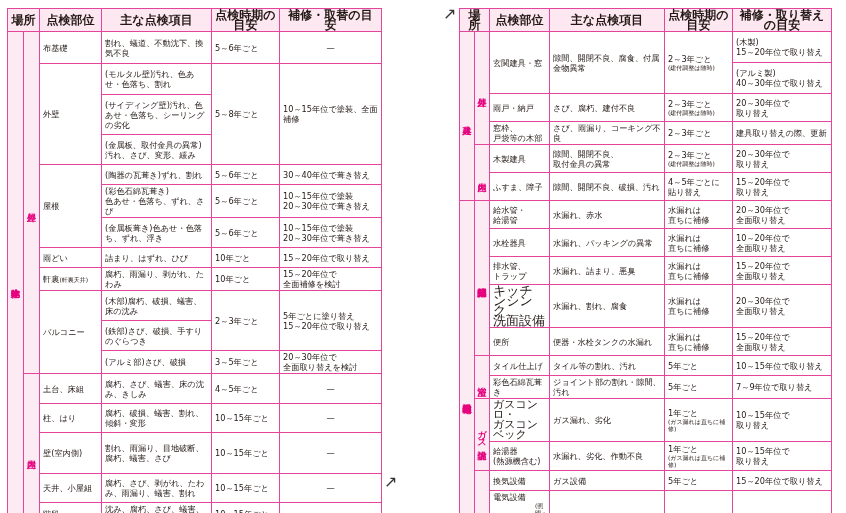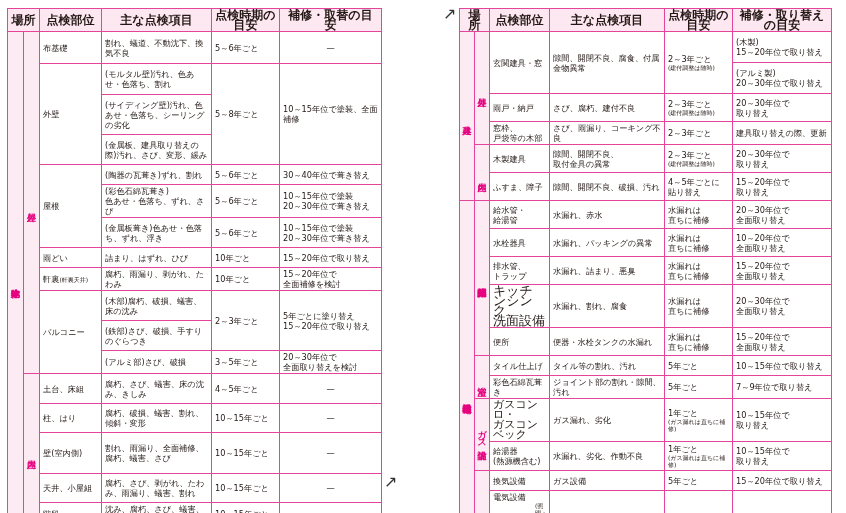--- a/index.html
+++ b/index.html
@@ -51,21 +51,21 @@
   <tr style="height:31px">
     <td rowspan="3">外壁</td>
     <td>(モルタル壁)汚れ、色あせ・色落ち、割れ</td>
     <td rowspan="3">5～8年ごと</td>
     <td rowspan="3">10～15年位で塗装、全面補修</td>
   </tr>
   <tr style="height:40px">
     <td>(サイディング壁)汚れ、色あせ・色落ち、シーリングの劣化</td>
   </tr>
   <tr style="height:30px">
-    <td>(金属板、建具取り替えの際)汚れ、さび、変形、緩み</td>
+    <td>(金属板、取付金具の異常)汚れ、さび、変形、緩み</td>
   </tr>
   <tr style="height:20px">
     <td rowspan="3">屋根</td>
     <td>(陶器の瓦葺き)ずれ、割れ</td>
     <td>5～6年ごと</td>
     <td>30～40年位で葺き替え</td>
   </tr>
   <tr style="height:30px">
     <td class="pre">(彩色石綿瓦葺き)
 色あせ・色落ち、ずれ、さび</td>
@@ -118,21 +118,21 @@
     <td class="dash">—</td>
   </tr>
   <tr style="height:29px">
     <td>柱、はり</td>
     <td>腐朽、破損、蟻害、割れ、傾斜・変形</td>
     <td>10～15年ごと</td>
     <td class="dash">—</td>
   </tr>
   <tr style="height:41px">
     <td>壁(室内側)</td>
-    <td>割れ、雨漏り、全面補修、腐朽、蟻害、さび</td>
+    <td>割れ、雨漏り、目地破断、腐朽、蟻害、さび</td>
     <td>10～15年ごと</td>
     <td class="dash">—</td>
   </tr>
   <tr style="height:29px">
     <td>天井、小屋組</td>
     <td>腐朽、さび、剥がれ、たわみ、雨漏り、蟻害、割れ</td>
     <td>10～15年ごと</td>
     <td class="dash">—</td>
   </tr>
   <tr style="height:22px">
@@ -165,21 +165,21 @@
     <td class="cat" rowspan="6"><span>建具</span></td>
     <td class="cat" rowspan="4"><span>屋外</span></td>
     <td rowspan="2">玄関建具・窓</td>
     <td rowspan="2">隙間、開閉不良、腐食、付属金物異常</td>
     <td rowspan="2"><span>2～3年ごと</span><span class="small">(建付調整は随時)</span></td>
     <td class="pre">(木製)
 15～20年位で取り替え</td>
   </tr>
   <tr style="height:31px">
     <td class="pre">(アルミ製)
-20～30年位で取り替え</td>
+40～30年位で取り替え</td>
   </tr>
   <tr style="height:28px">
     <td>雨戸・納戸</td>
     <td>さび、腐朽、建付不良</td>
     <td><span>2～3年ごと</span><span class="small">(建付調整は随時)</span></td>
     <td class="pre">20～30年位で
 取り替え</td>
   </tr>
   <tr style="height:22px">
     <td class="pre">窓枠、

